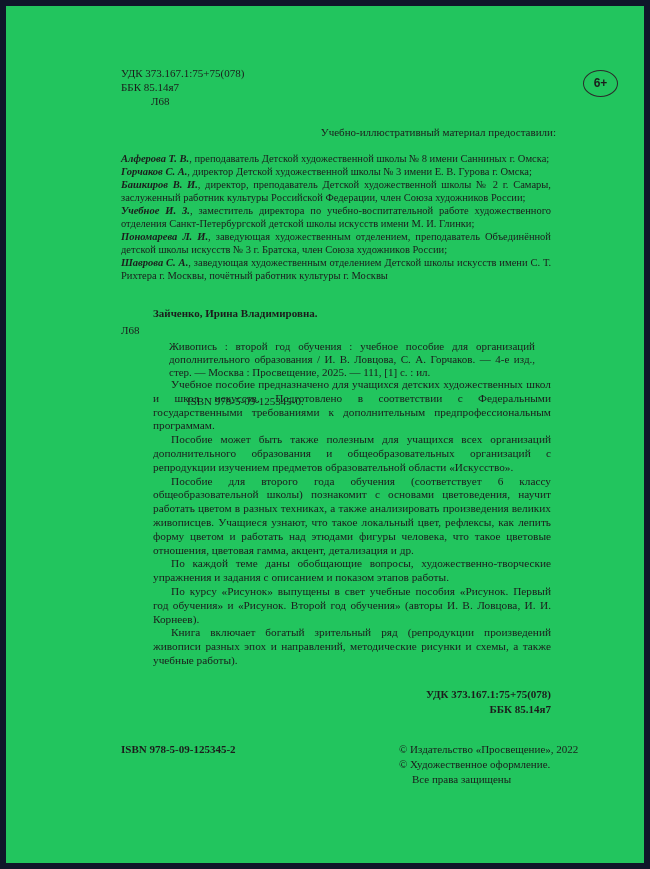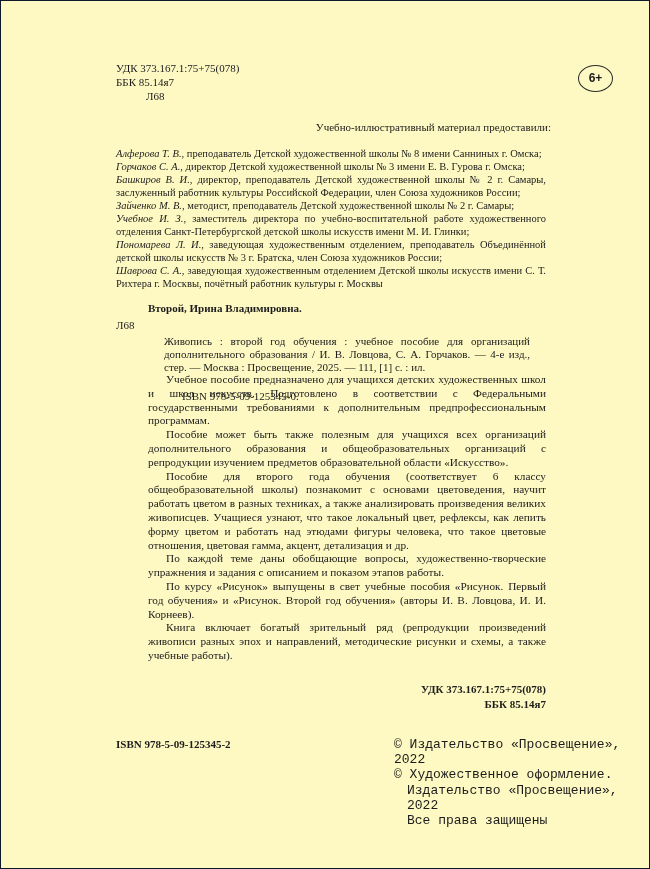--- a/index.html
+++ b/index.html
@@ -1,21 +1,21 @@
 <!DOCTYPE html>
 <html lang="ru"><head>
 <meta charset="utf-8">
 <style>
   * { margin:0; padding:0; box-sizing:border-box; }
   html,body { background:#f2f2f2; }
   .page {
     position:relative;
     width:650px; height:869px;
-    background:#fef9c3;
-    border:1px solid #0f172a;
+    background:#22c55e;
+    border:6px solid #0f172a;
     font-family:"Liberation Serif","DejaVu Serif",serif;
     color:#1c1c1c;
     font-size:11px; line-height:13px;
     overflow:hidden;
   }
 
   .top-codes { position:absolute; left:115px; top:60px; line-height:14px; }
   .top-codes .code-indent { padding-left:30px; }
 
   .age-badge {
@@ -31,21 +31,21 @@
     position:absolute; left:110px; top:120px; width:440px;
     text-align:right;
   }
 
   .contributors {
     position:absolute; left:115px; top:146px; width:430px;
     font-size:10.5px; line-height:13px;
     text-align:justify;
   }
   .contributors p { margin:0; }
-  .contrib-name { font-weight:normal; font-style:italic; }
+  .contrib-name { font-weight:bold; font-style:italic; }
 
   .author-name { position:absolute; left:147px; top:301px; font-weight:bold; }
 
   .catalog-code { position:absolute; left:115px; top:318px; }
   .catalog-block {
     position:absolute; left:147px; top:318px; width:398px;
     text-align:justify;
   }
   .catalog-block p { margin:16px; }
   .catalog-isbn { text-align:left; text-indent:18px; }
@@ -59,21 +59,21 @@
 
   .footer-codes {
     position:absolute; left:115px; top:681px; width:430px;
     text-align:right; font-weight:bold; line-height:14.5px;
   }
 
   .footer-isbn { position:absolute; left:115px; top:737px; font-weight:bold; }
 
   .copyright {
     position:absolute; left:393px; top:736px;
-    font-size:13px; line-height:15.2px;font-family:Liberation Mono, monospace;
+    font-size:11px; line-height:15.2px;
   }
   .copyright .indent { padding-left:13px; }
 </style>
 </head>
 <body>
 
 <div class="page">
 
   <div class="top-codes">
     <div>УДК 373.167.1:75+75(078)</div>
@@ -84,27 +84,26 @@
   <div class="age-badge">
     <span>6+</span>
   </div>
 
   <div class="contrib-heading">Учебно-иллюстративный материал предоставили:</div>
 
   <div class="contributors">
     <p><span class="contrib-name">Алферова Т. В.</span><span>, преподаватель Детской художественной школы № 8 имени Санниных г. Омска;</span></p>
     <p><span class="contrib-name">Горчаков С. А.</span><span>, директор Детской художественной школы № 3 имени Е. В. Гурова г. Омска;</span></p>
     <p><span class="contrib-name">Башкиров В. И.</span><span>, директор, преподаватель Детской художественной школы № 2 г. Самары, заслуженный работник культуры Российской Федерации, член Союза художников России;</span></p>
-    <p><span class="contrib-name">Зайченко М. В.</span><span>, методист, преподаватель Детской художественной школы № 2 г. Самары;</span></p>
     <p><span class="contrib-name">Учебное И. З.</span><span>, заместитель директора по учебно-воспитательной работе художественного отделения Санкт-Петербургской детской школы искусств имени М. И. Глинки;</span></p>
     <p><span class="contrib-name">Пономарева Л. И.</span><span>, заведующая художественным отделением, преподаватель Объединённой детской школы искусств № 3 г. Братска, член Союза художников России;</span></p>
     <p><span class="contrib-name">Шаврова С. А.</span><span>, заведующая художественным отделением Детской школы искусств имени С. Т. Рихтера г. Москвы, почётный работник культуры г. Москвы</span></p>
   </div>
 
-  <div class="author-name">Второй, Ирина Владимировна.</div>
+  <div class="author-name">Зайченко, Ирина Владимировна.</div>
 
   <div class="catalog-code">Л68</div>
 
   <div class="catalog-block">
     <p>Живопись : второй год обучения : учебное пособие для организаций дополнительного образования / И. В. Ловцова, С. А. Горчаков. — 4-е изд., стер. — Москва : Просвещение, 2025. — 111, [1] с. : ил.</p>
     <p class="catalog-isbn">ISBN 978-5-09-125345-0.</p>
   </div>
 
   <div class="annotation">
     <p>Учебное пособие предназначено для учащихся детских художественных школ и школ искусств. Подготовлено в соответствии с Федеральными государственными требованиями к дополнительным предпрофессиональным программам.</p>
@@ -118,17 +117,16 @@
   <div class="footer-codes">
     <div>УДК 373.167.1:75+75(078)</div>
     <div>ББК 85.14я7</div>
   </div>
 
   <div class="footer-isbn">ISBN 978-5-09-125345-2</div>
 
   <div class="copyright">
     <div>© Издательство «Просвещение», 2022</div>
     <div>© Художественное оформление.</div>
-    <div class="indent">Издательство «Просвещение», 2022</div>
     <div class="indent">Все права защищены</div>
   </div>
 
 </div>
 
 </body></html>

